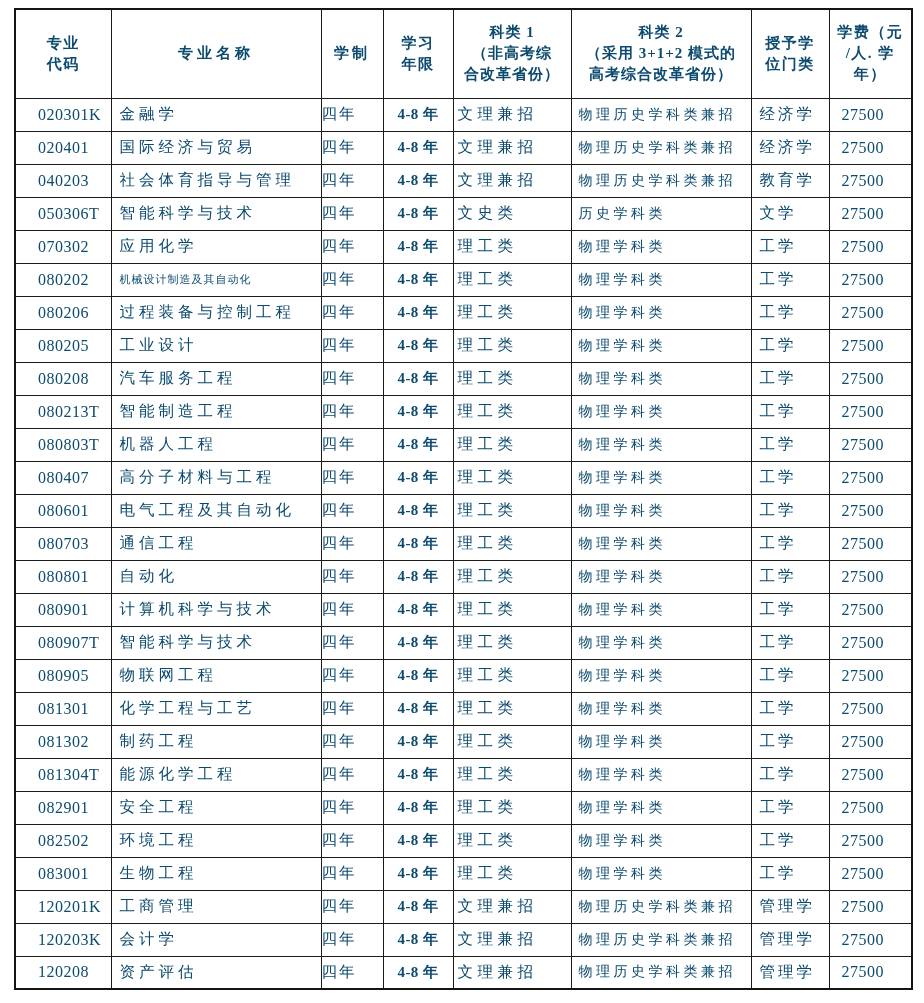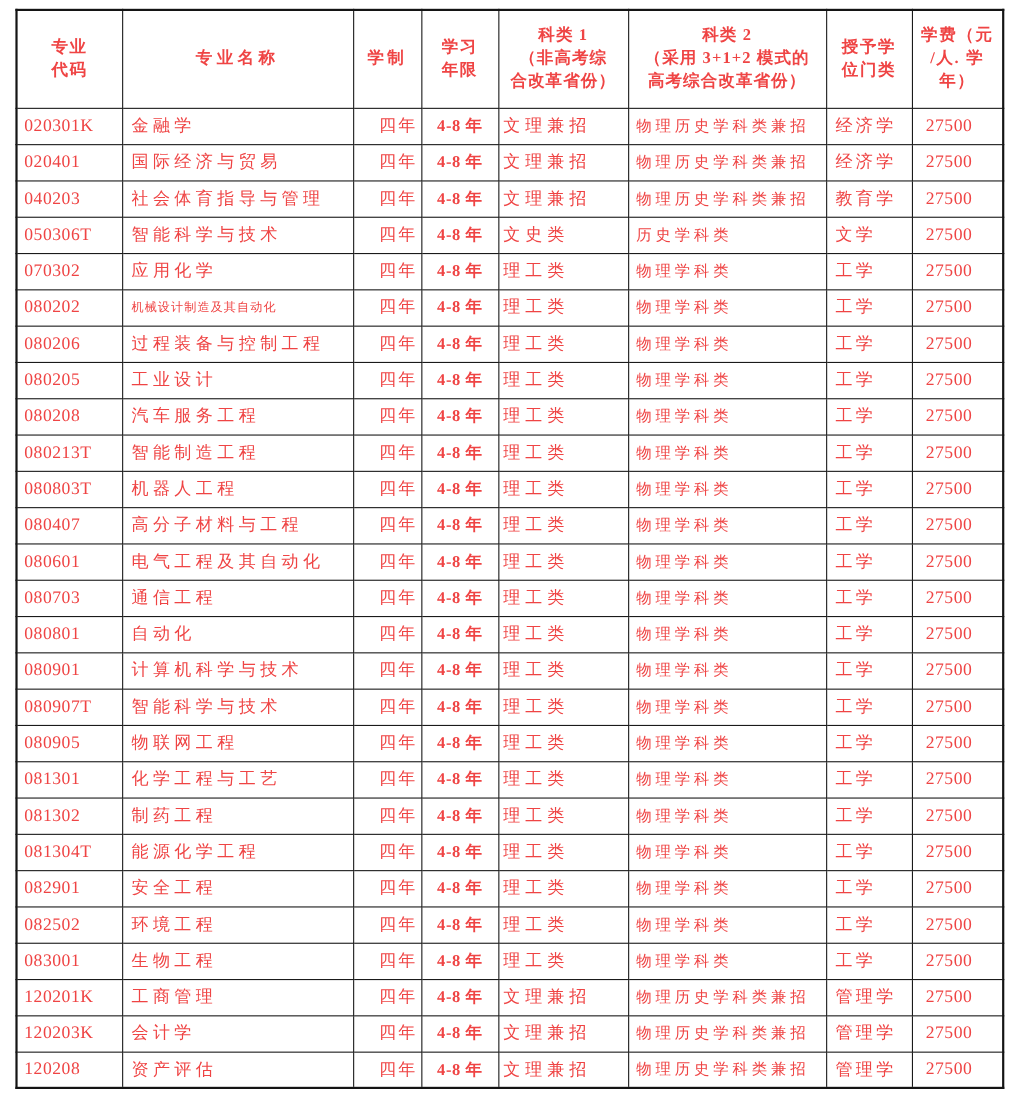--- a/index.html
+++ b/index.html
@@ -13,21 +13,21 @@
     width: 924px; height: 1003px;
     background: #ffffff;
     overflow: hidden;
   }
   table.program-table {
     position: absolute;
     left: 14px; top: 8px;
     width: 897px; height: 982px;
     border-collapse: collapse;
     table-layout: fixed;
-    color: #ef4444;
+    color: #0c4a6e;
     background: #ffffff;
     border: 2.5px solid #141414;
   }
   .program-table th, .program-table td {
     border: 1.5px solid #1a1a1a;
     vertical-align: middle;
     overflow: hidden;
     padding: 0;
   }
   
@@ -39,24 +39,24 @@
     text-align: center;
     white-space: pre-line;
     letter-spacing: 1.5px;
   }
   .program-table th.h-name { letter-spacing: 4px; }
   .program-table th.h-sys  { letter-spacing: 3px; }
   .program-table th.h-k1, .program-table th.h-k2 { letter-spacing: 1px; }
   
   .program-table tbody tr { height: 31px; }
   .program-table td { font-size: 15.5px; }
-  td.c-code { text-align: left; padding-left: 6px;  font-size: 16px; letter-spacing: 0.5px; }
+  td.c-code { text-align: left; padding-left: 22px;  font-size: 16px; letter-spacing: 0.5px; }
   td.c-name { text-align: left; padding-left: 8px;  letter-spacing: 4px; }
   td.c-name.long { font-size: 11px; letter-spacing: 1px; }
-  td.c-sys  { text-align: center; letter-spacing: 2px; padding-left: 20px; }
+  td.c-sys  { text-align: left; letter-spacing: 2px; }
   td.c-dur  { text-align: center; letter-spacing: 0.5px; font-size: 15px; font-weight: bold; }
   td.c-k1   { text-align: left; padding-left: 4px;  letter-spacing: 4.5px; }
   td.c-k2   { text-align: left; padding-left: 7px;  letter-spacing: 3.5px; font-size: 14px; }
   td.c-deg  { text-align: left; padding-left: 8px;  letter-spacing: 3px; }
   td.c-fee  { text-align: left; padding-left: 12px; font-size: 16px; letter-spacing: 0.5px; }
 </style>
 </head>
 <body>
 
 <div class="page">

